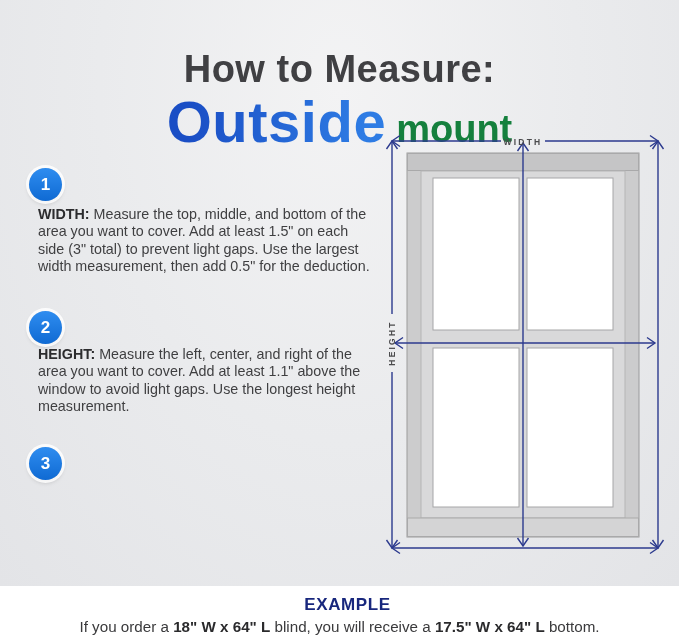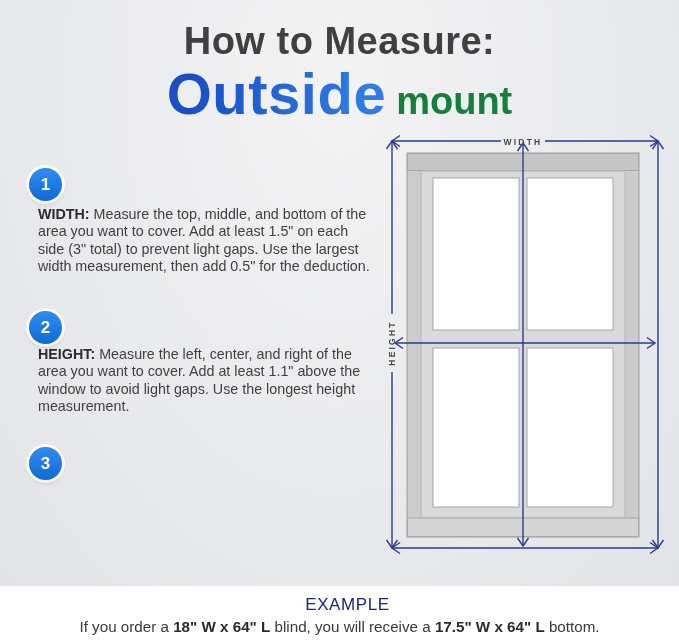--- a/index.html
+++ b/index.html
@@ -6,21 +6,21 @@
   .poster{
     position:relative;width:679px;height:644px;overflow:hidden;
     font-family:"Liberation Sans",sans-serif;background:#ffffff;
   }
   .gray-area{
     position:absolute;left:0;top:0;width:679px;height:586px;
     background:radial-gradient(ellipse at 50% 15%, #f3f3f4 0%, #eaebed 50%, #e3e4e7 100%);
   }
   
   .title-wrap{position:absolute;left:0;top:22px;width:679px;text-align:center;line-height:1;}
-  .title-line1{font-size:38px;font-weight:700;color:#404043;letter-spacing:.5px;}
+  .title-line1{font-size:38px;font-weight:700;color:#404043;letter-spacing:.5px;margin-top:28px;}
   .title-line2{margin-top:5px;}
   .title-highlight{
     font-size:58px;font-weight:700;letter-spacing:.5px;
     background:linear-gradient(92deg,#1a4ec5 10%,#2e7ce4 90%);
     -webkit-background-clip:text;background-clip:text;color:transparent;
   }
   .title-suffix{font-size:38px;font-weight:700;color:#15803d;margin-left:10px;}
   
   .step-num{
     position:absolute;left:29px;width:33px;height:33px;border-radius:50%;
@@ -34,21 +34,21 @@
     font-size:14.3px;line-height:17.4px;color:#3f3f41;
   }
   .step-text strong{color:#2c2c2e;font-weight:700;margin-top:31px;}
   #num1{top:168px}#txt1{top:206px}
   #num2{top:311px}#txt2{top:346px}
   #num3{top:447px}#txt3{top:485px}
   
   .diagram{position:absolute;left:375px;top:128px;width:300px;height:440px;}
   
   .footer{position:absolute;left:0;top:586px;width:679px;height:58px;background:#ffffff;text-align:center;}
-  .example-heading{margin:9px 0 2px 16px;font-size:17px;font-weight:400;color:#18277d;letter-spacing:.6px;}
+  .example-heading{margin:9px 0 2px 16px;font-size:17px;font-weight:700;color:#18277d;letter-spacing:.6px;}
   .example-line{margin:0;font-size:15.2px;color:#3a3a3c;line-height:19px;}
   .example-line b{color:#2a2a2c;}
 </style>
 </head>
 <body>
 
 <div class="poster">
   <div class="gray-area"></div>
 
   <div class="title-wrap">

